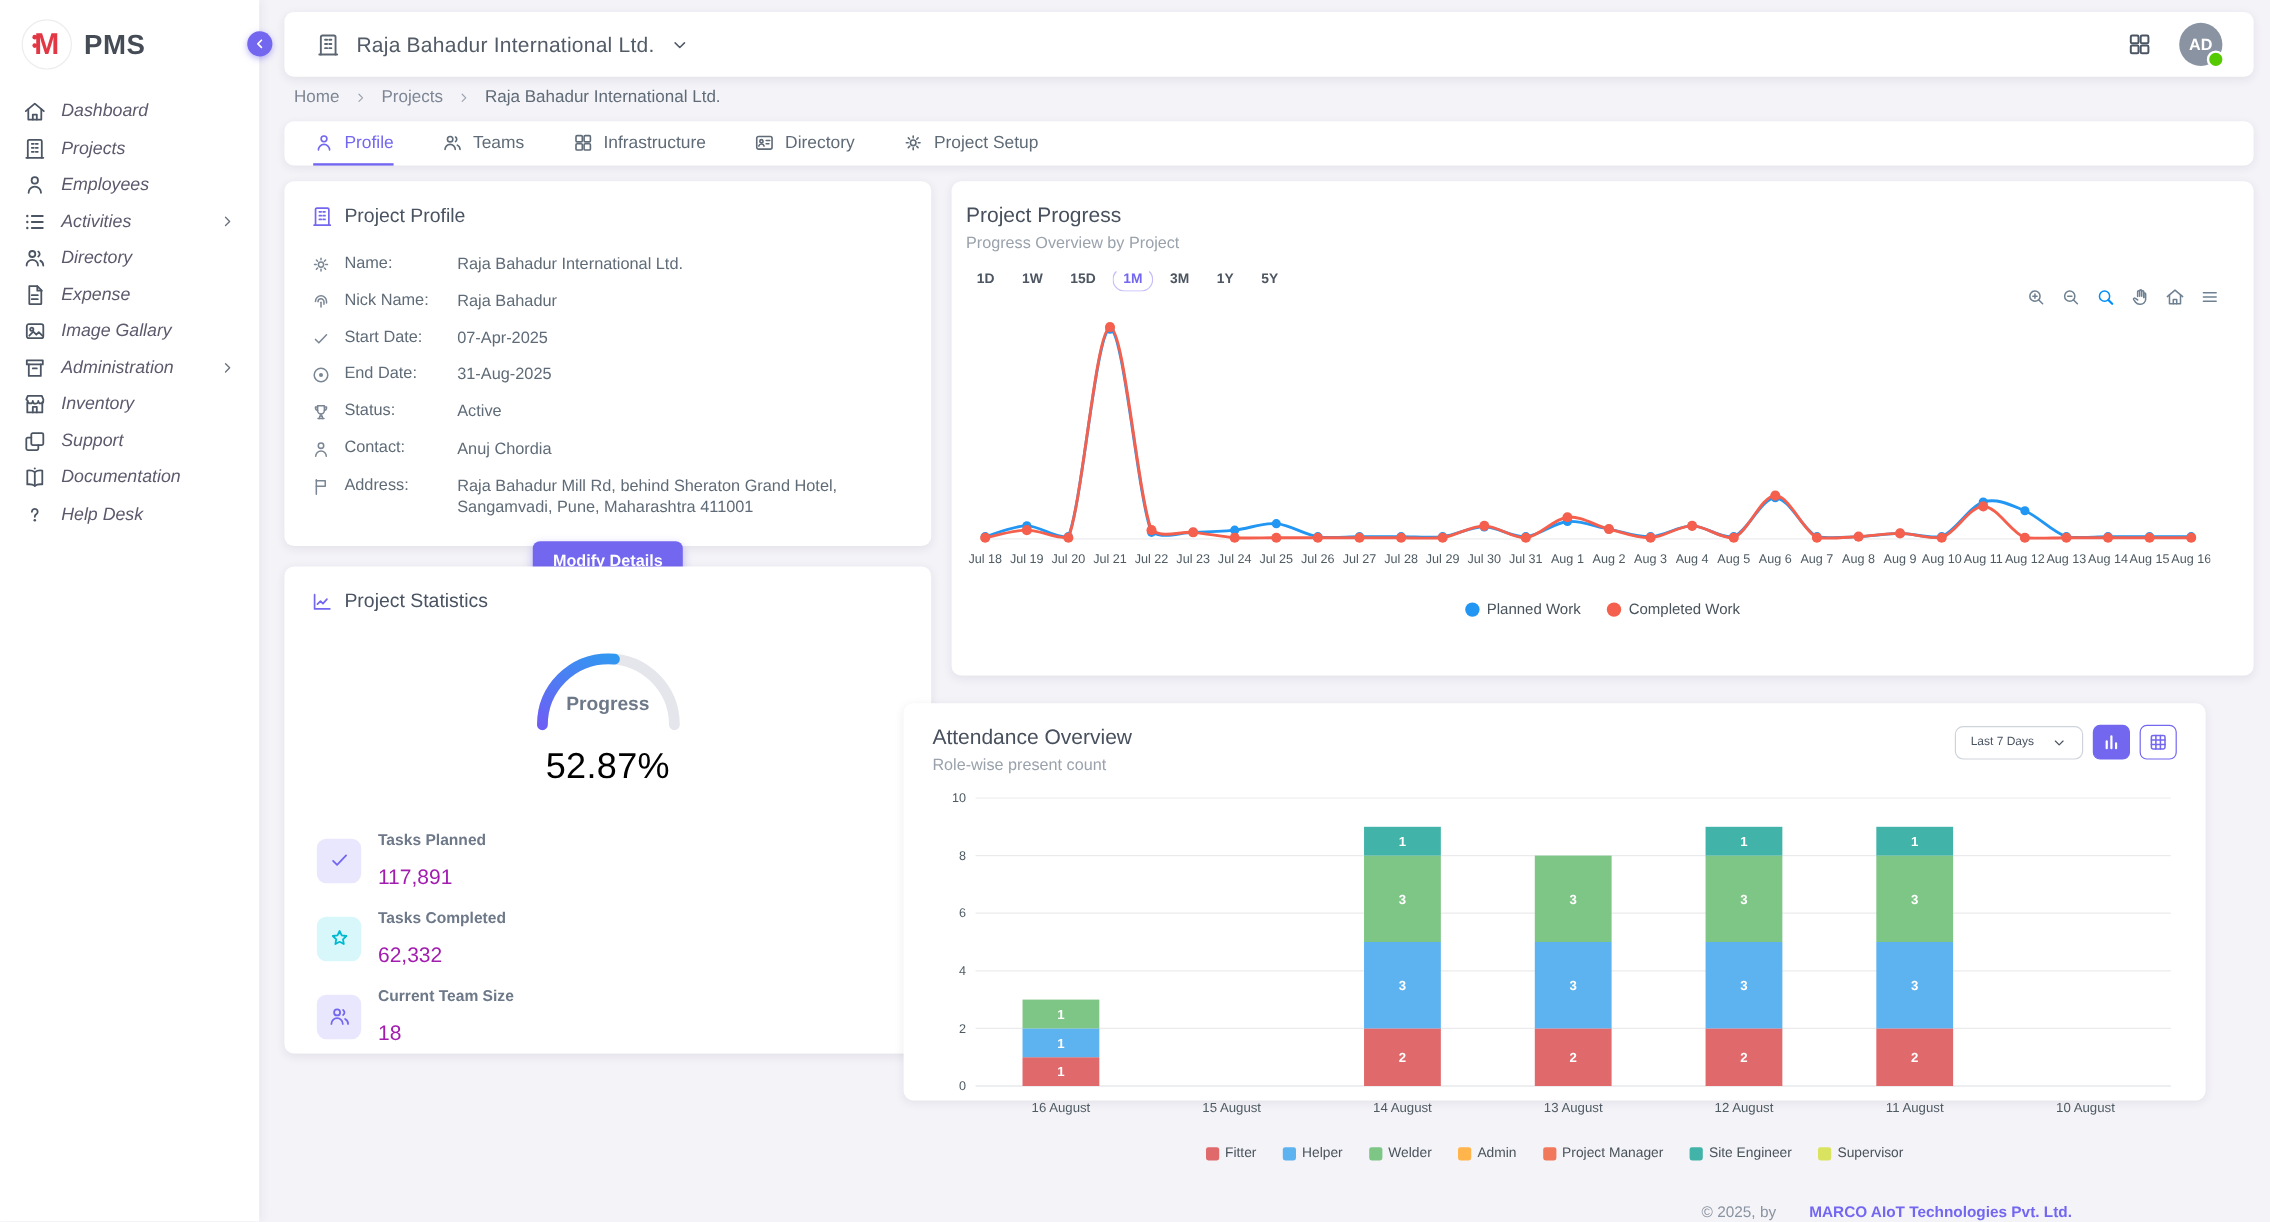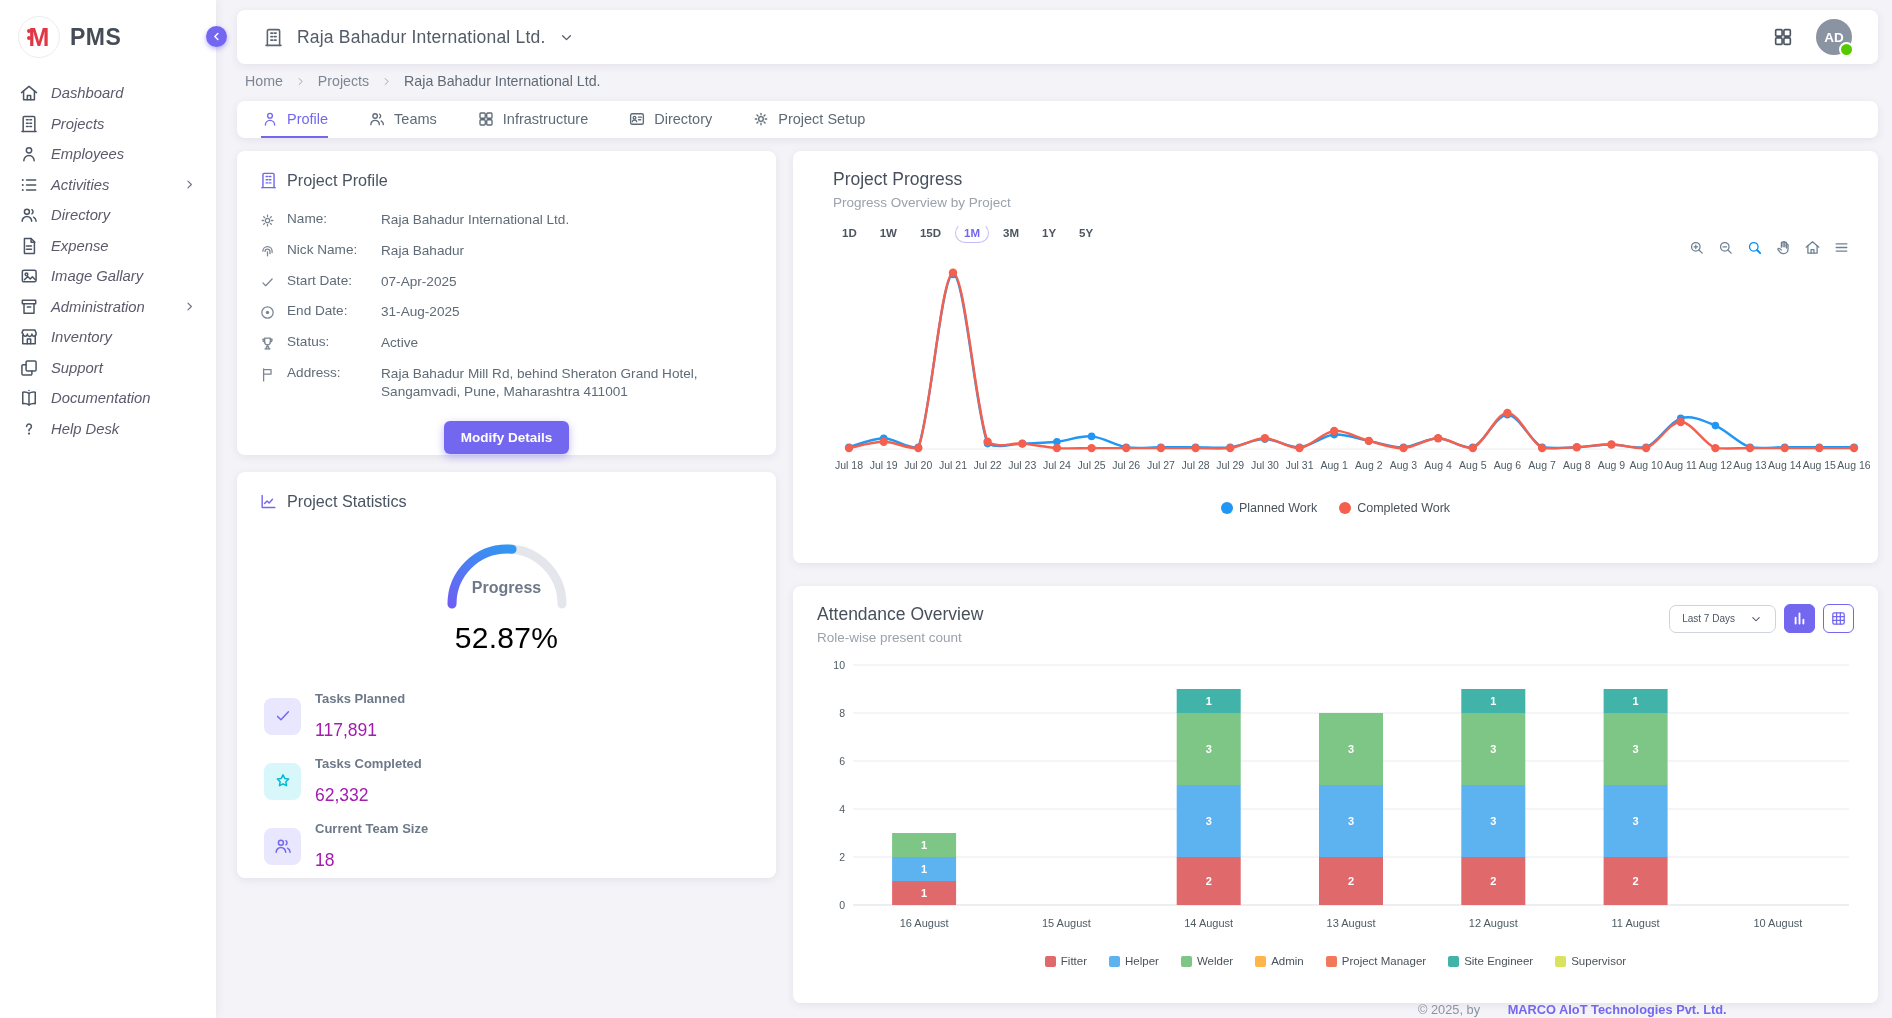--- a/index.html
+++ b/index.html
@@ -70,37 +70,37 @@
   .stats-list { margin-top:36px; display:flex; flex-direction:column; gap:15px; padding-left:5px; }
   .stat-item { display:flex; align-items:center; gap:14px; }
   .stat-box { width:37px; height:37px; border-radius:8px; display:flex; align-items:center; justify-content:center; }
   .stat-box .ic { width:20px; height:20px; }
   .theme-purple { background:#e9e7fd; color:#7367f0; }
   .theme-cyan { background:#d7f7fb; color:#00bad1; }
   .stat-label { font-size:13px; font-weight:700; color:#6d7888; }
   .stat-value { font-size:17.5px; color:#a21caf; margin-top:14px; }
 
   
-  #progress-card { left:793px; top:151px; width:1085px; height:412px; padding:18px 40px; }
+  #progress-card { left:793px; top:151px; width:1085px; height:412px; padding:18px 12px; }
   .big-title { font-size:17.5px; font-weight:500; color:#47505c; }
   .sub-title { font-size:13.5px; color:#9aa2ac; margin-top:5px; }
   .ranges { display:flex; gap:5px; margin-top:13px; }
   .range-btn { font-size:11.5px; font-weight:700; color:#4c5560; padding:3px 8px; border:1px solid transparent; border-radius:10px; background:none; cursor:pointer; font-family:inherit; }
   .range-btn.active { color:#7367f0; border-color:#c3bcfa; border-top-color:transparent; }
   .chart-toolbar { position:absolute; right:28px; top:88px; display:flex; gap:12px; align-items:center; }
   .tool { width:17px; height:17px; color:#6e8192; cursor:pointer; }
   .tool.blue { color:#008ffb; }
   #line-chart { display:block; width:1037px; height:246px; margin-top:10px; }
   .chart-legend { display:flex; justify-content:center; gap:22px; margin-top:2px; }
   .legend-item { display:flex; align-items:center; gap:6px; font-size:12.5px; color:#49535b; cursor:pointer; }
   .legend-dot { width:12px; height:12px; border-radius:50%; }
   .legend-sq { width:11px; height:11px; border-radius:2px; }
 
   
-  #attendance-card { left:793px; top:586px; width:1085px; height:417px; padding:18px 24px; }
+  #attendance-card { left:753px; top:586px; width:1085px; height:331px; padding:18px 24px; }
   .att-head { display:flex; justify-content:space-between; align-items:flex-start; }
   .att-controls { display:flex; align-items:center; gap:8px; }
   .select-box { display:flex; align-items:center; gap:14px; border:1px solid #cfd4dc; border-radius:7px; padding:6px 12px; font-size:10px; color:#4b5563; cursor:pointer; background:#fff; }
   .select-box .chev { width:14px; height:14px; color:#4b5563; }
   .view-btn { width:31px; height:29px; border-radius:6px; display:flex; align-items:center; justify-content:center; cursor:pointer; }
   .view-btn .ic { width:17px; height:17px; }
   .view-btn.filled { background:#7367f0; color:#fff; border:1px solid #7367f0; }
   .view-btn.outline { background:#fff; color:#7367f0; border:1.5px solid #7367f0; }
   #bar-chart { display:block; width:1037px; height:300px; margin-top:8px; }
 
@@ -415,20 +415,30 @@
             <svg viewBox="0 0 24 24" fill="none" stroke="currentColor" stroke-width="1.8" stroke-linecap="round" stroke-linejoin="round">
               <path d="M8 4.5h8V10a4 4 0 0 1-8 0z"></path>
               <path d="M8 6H5.5v.8A3.2 3.2 0 0 0 8 10M16 6h2.5v.8A3.2 3.2 0 0 1 16 10"></path>
               <path d="M12 14v2.5"></path>
               <path d="M8.5 19.5h7"></path>
               <path d="M10 19.5l.6-3h2.8l.6 3"></path>
             </svg>
           </span>
           <span>Status:</span>
           <span class="field-value">Active</span>
+        </div>
+      <div class="field-row">
+          <span class="ic">
+            <svg viewBox="0 0 24 24" fill="none" stroke="currentColor" stroke-width="1.8" stroke-linecap="round" stroke-linejoin="round">
+              <circle cx="12" cy="7.6" r="3.2"></circle>
+              <path d="M5.8 20a6.2 6.2 0 0 1 12.4 0"></path>
+            </svg>
+          </span>
+          <span>Contact:</span>
+          <span class="field-value">Anuj Chordia</span>
         </div>
       <div class="field-row">
           <span class="ic">
             <svg viewBox="0 0 24 24" fill="none" stroke="currentColor" stroke-width="1.8" stroke-linecap="round" stroke-linejoin="round">
               <path d="M6.5 21V4"></path>
               <path d="M6.5 5h10.5v6.5H6.5"></path>
             </svg>
           </span>
           <span>Address:</span>
           <span class="field-value" style="max-width:330px">Raja Bahadur Mill Rd, behind Sheraton Grand Hotel, Sangamvadi, Pune, Maharashtra 411001</span>

